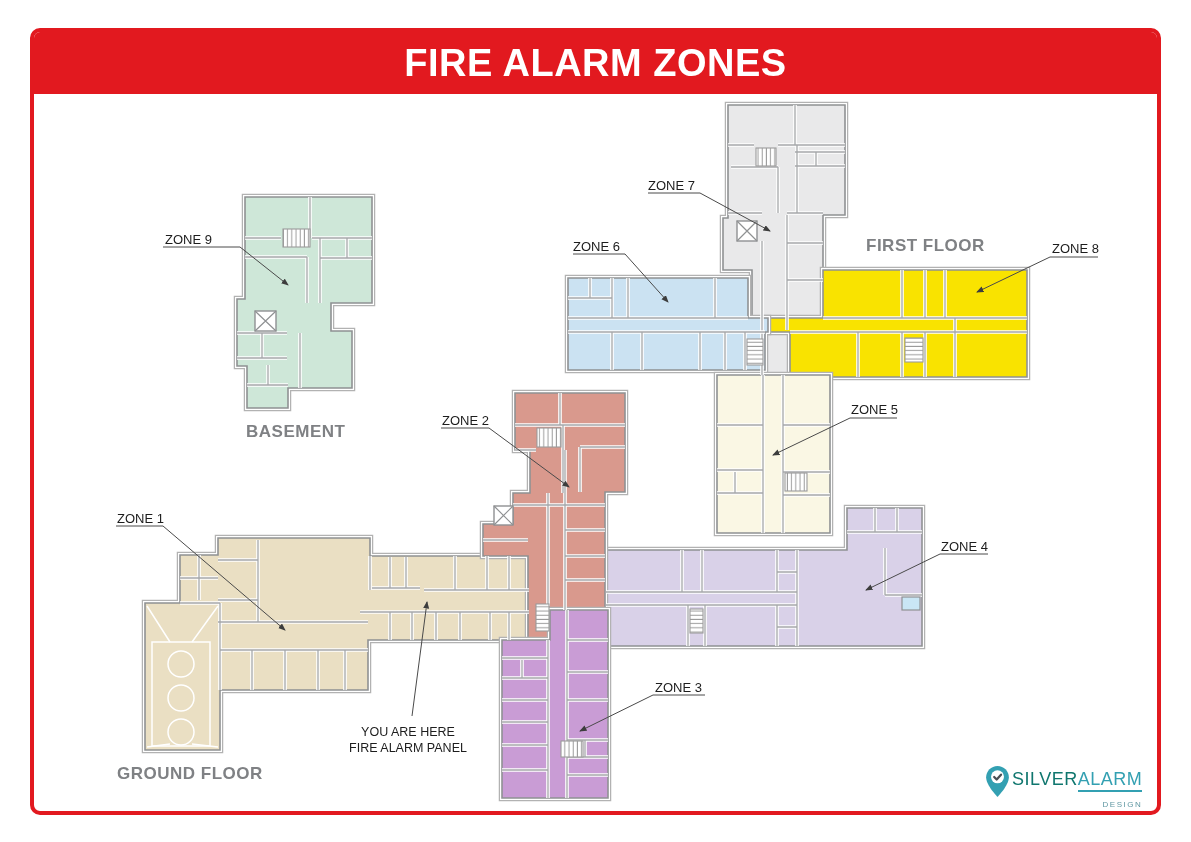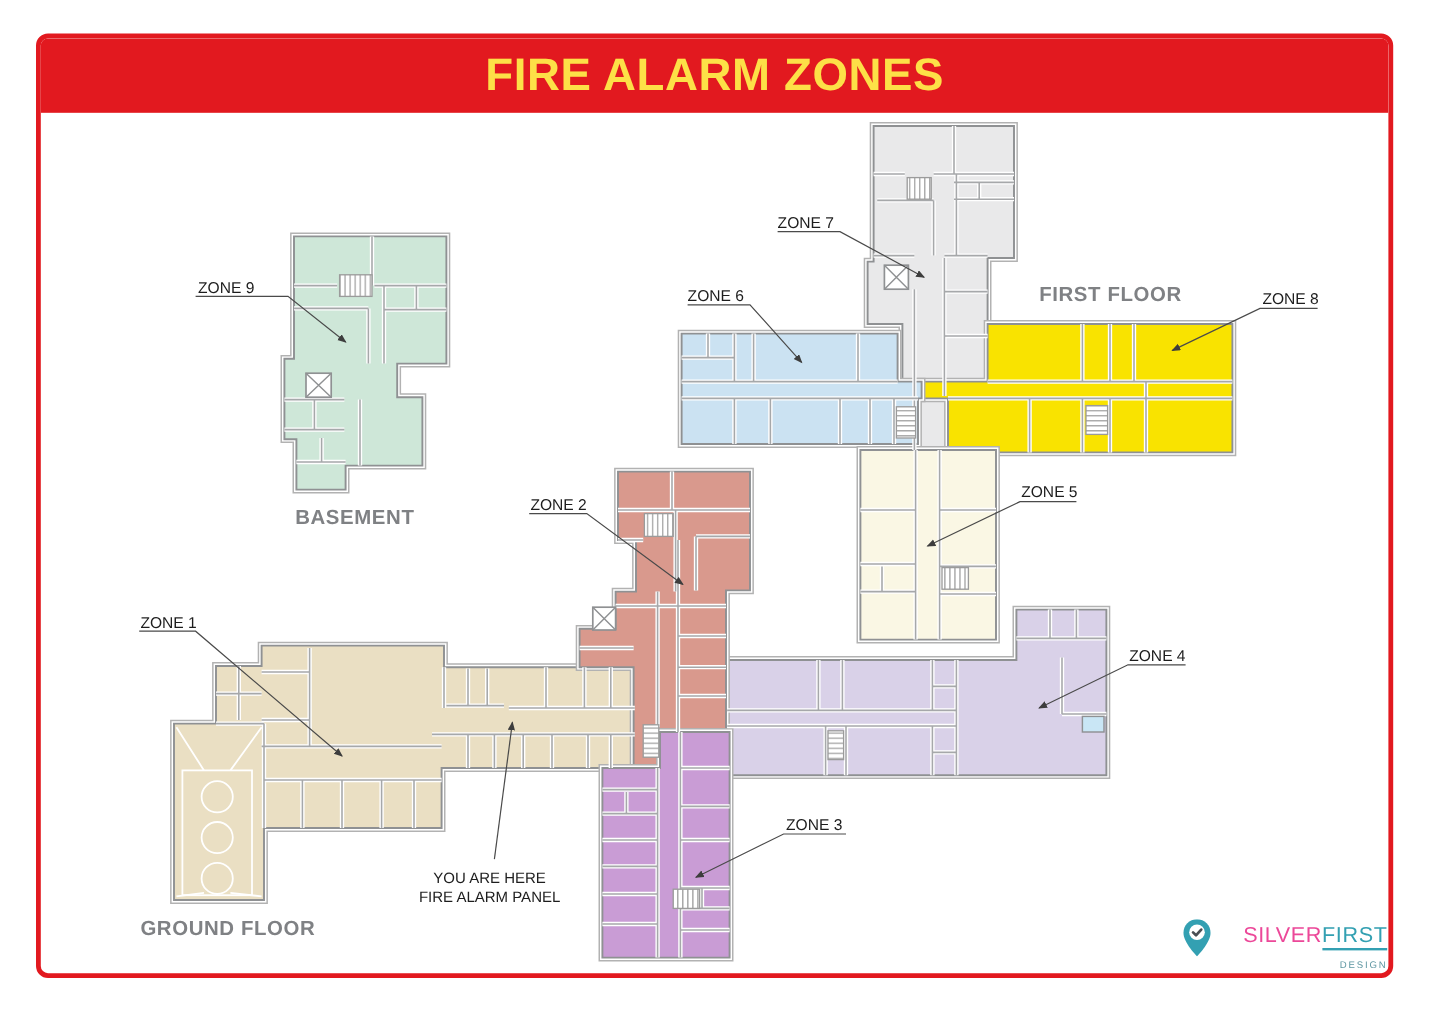--- a/index.html
+++ b/index.html
@@ -1,41 +1,41 @@
 <!DOCTYPE html>
 <html><head>
 <meta charset="utf-8">
 <style>
   html,body{margin:0;padding:0;background:#ffffff;}
   body{width:1191px;height:842px;position:relative;font-family:"Liberation Sans",sans-serif;overflow:hidden;}
   .page{position:absolute;left:30px;top:28px;width:1131px;height:787px;box-sizing:border-box;
         border:4px solid #e2191f;border-radius:10px;background:#ffffff;overflow:hidden;}
   .banner{height:62px;background:#e2191f;display:flex;align-items:center;justify-content:center;}
-  .banner h1{margin:0;color:#fde047;font-size:38px;font-weight:bold;letter-spacing:.5px;}
+  .banner h1{margin:0;color:#ffffff;font-size:38px;font-weight:bold;letter-spacing:.5px;}
   .school{position:absolute;left:52px;top:112px;font-size:20px;font-weight:bold;color:#6e6f71;letter-spacing:.3px;}
   svg.plan{position:absolute;left:0;top:0;width:1191px;height:842px;}
 
   .halo-o{fill:none;stroke:#b2b2b2;stroke-width:6.5;stroke-linejoin:miter;}
   .halo-i{fill:none;stroke:#ffffff;stroke-width:4;stroke-linejoin:miter;}
   .room{stroke:#8f9193;stroke-width:1.6;stroke-linejoin:miter;}
   .iw-gap{fill:none;stroke:#ffffff;stroke-width:3.6;}
   .iw{fill:none;stroke:#a6a8aa;stroke-width:1.3;}
   .leader{fill:none;stroke:#4a4a4a;stroke-width:1;}
   .zlabel{font-family:"Liberation Sans",sans-serif;font-size:13px;fill:#1d1d1d;}
   .flabel{font-family:"Liberation Sans",sans-serif;font-size:17px;font-weight:bold;fill:#7f8184;letter-spacing:.5px;}
   .yah{font-family:"Liberation Sans",sans-serif;font-size:12.5px;fill:#1d1d1d;text-anchor:middle;}
   .stair-bg{fill:#ffffff;stroke:#9b9b9b;stroke-width:1.1;}
   .elev{fill:#ffffff;stroke:#8f9193;stroke-width:1.4;}
   .elev-x{fill:none;stroke:#8f9193;stroke-width:1.2;}
   .court{fill:none;stroke:#ffffff;stroke-width:1.5;}
 
   .logo{position:absolute;left:986px;top:766px;display:flex;align-items:flex-start;}
   .logo .pin{margin-right:3px;}
   .logo .words{position:relative;font-size:18px;letter-spacing:.5px;line-height:22px;padding-top:2px;}
-  .logo .silver{color:#ec4899;margin-left:24px;}
+  .logo .silver{color:#0f766e;}
   .logo .bear{color:#33a0b2;border-bottom:2.5px solid #33a0b2;padding-bottom:1px;}
   .logo .design{position:absolute;right:0;top:28px;font-size:8px;letter-spacing:1.5px;color:#5f97a2;}
 </style>
 </head>
 <body>
 
 <div class="page">
   <div class="banner">
     <h1>FIRE ALARM ZONES</h1>
   </div>
@@ -224,16 +224,16 @@
   </g>
 </svg>
 
 <div class="logo">
   <svg class="pin" width="23" height="31" viewBox="0 0 22 30">
     <path d="M11,0 C4.9,0 0,4.9 0,11 C0,19 11,30 11,30 C11,30 22,19 22,11 C22,4.9 17.1,0 11,0 Z" fill="#33a0b2"></path>
     <circle cx="11" cy="10.5" r="6.3" fill="#ffffff"></circle>
     <path d="M7.8,10.6 L10.2,13 L14.4,8.4" fill="none" stroke="#4a4f54" stroke-width="2.2" stroke-linecap="round" stroke-linejoin="round"></path>
   </svg>
   <div class="words">
-    <span class="silver">SILVER</span><span class="bear">FIRST</span>
+    <span class="silver">SILVER</span><span class="bear">ALARM</span>
     <span class="design">DESIGN</span>
   </div>
 </div>
 
 </body></html>

